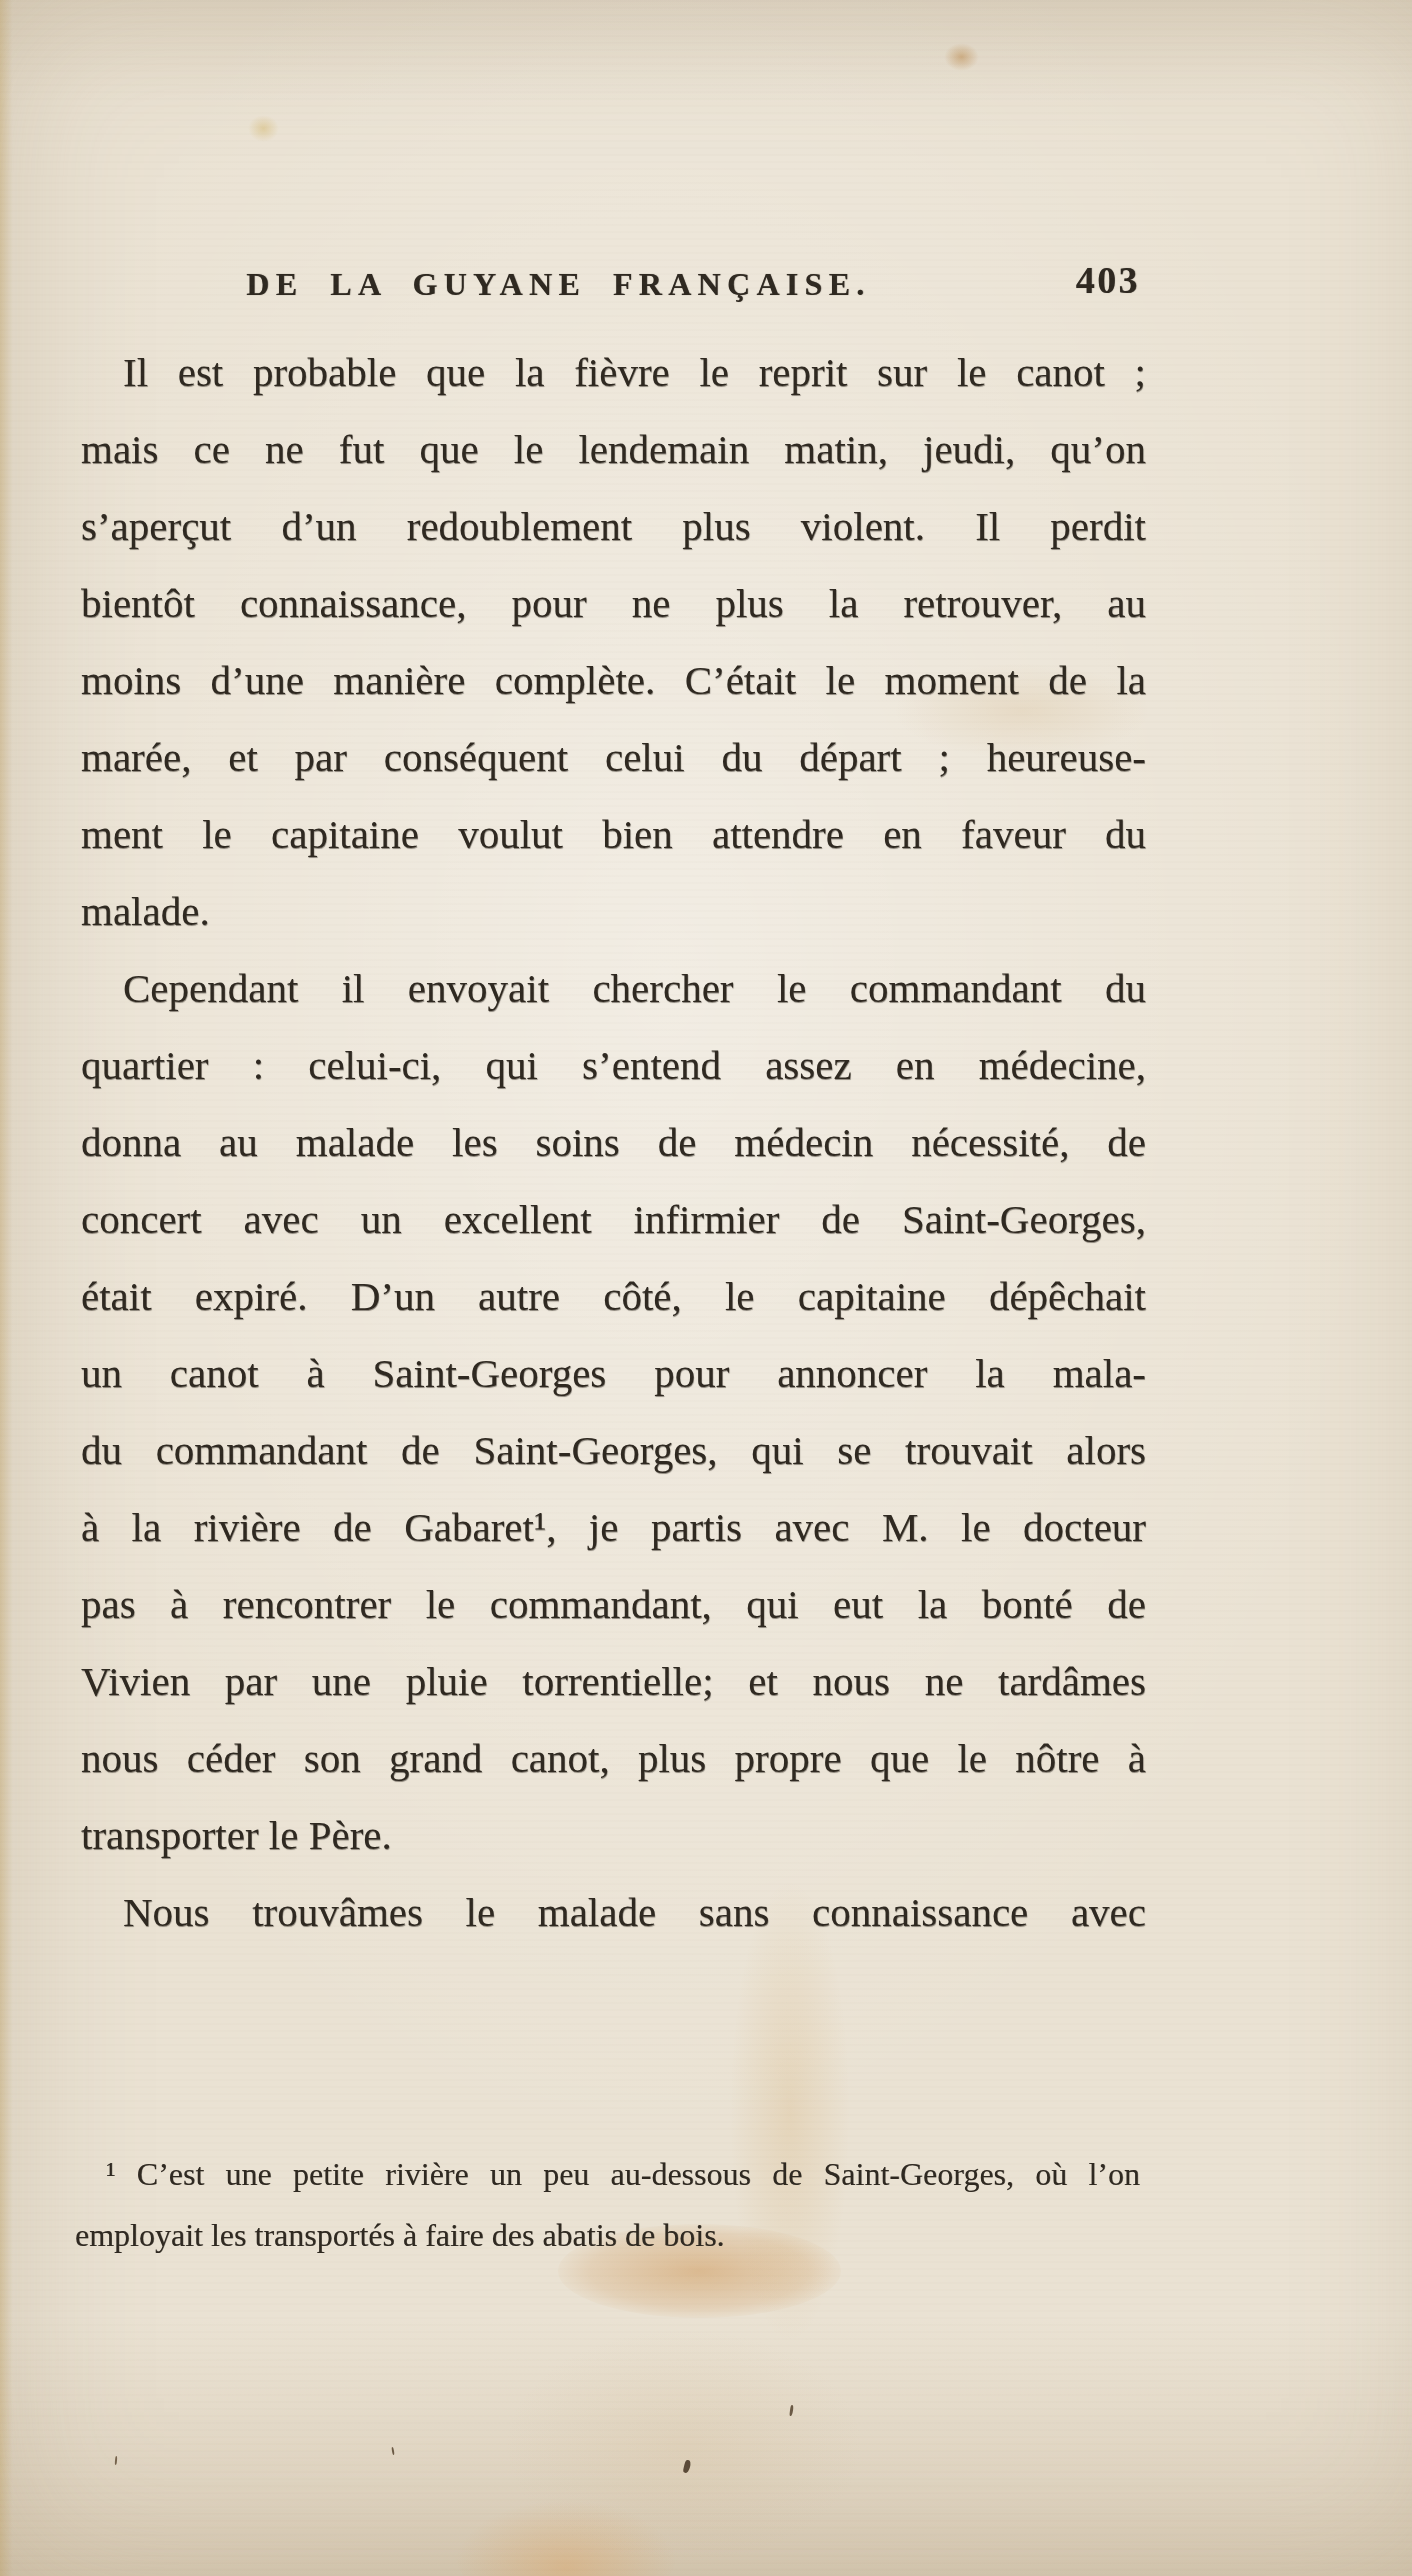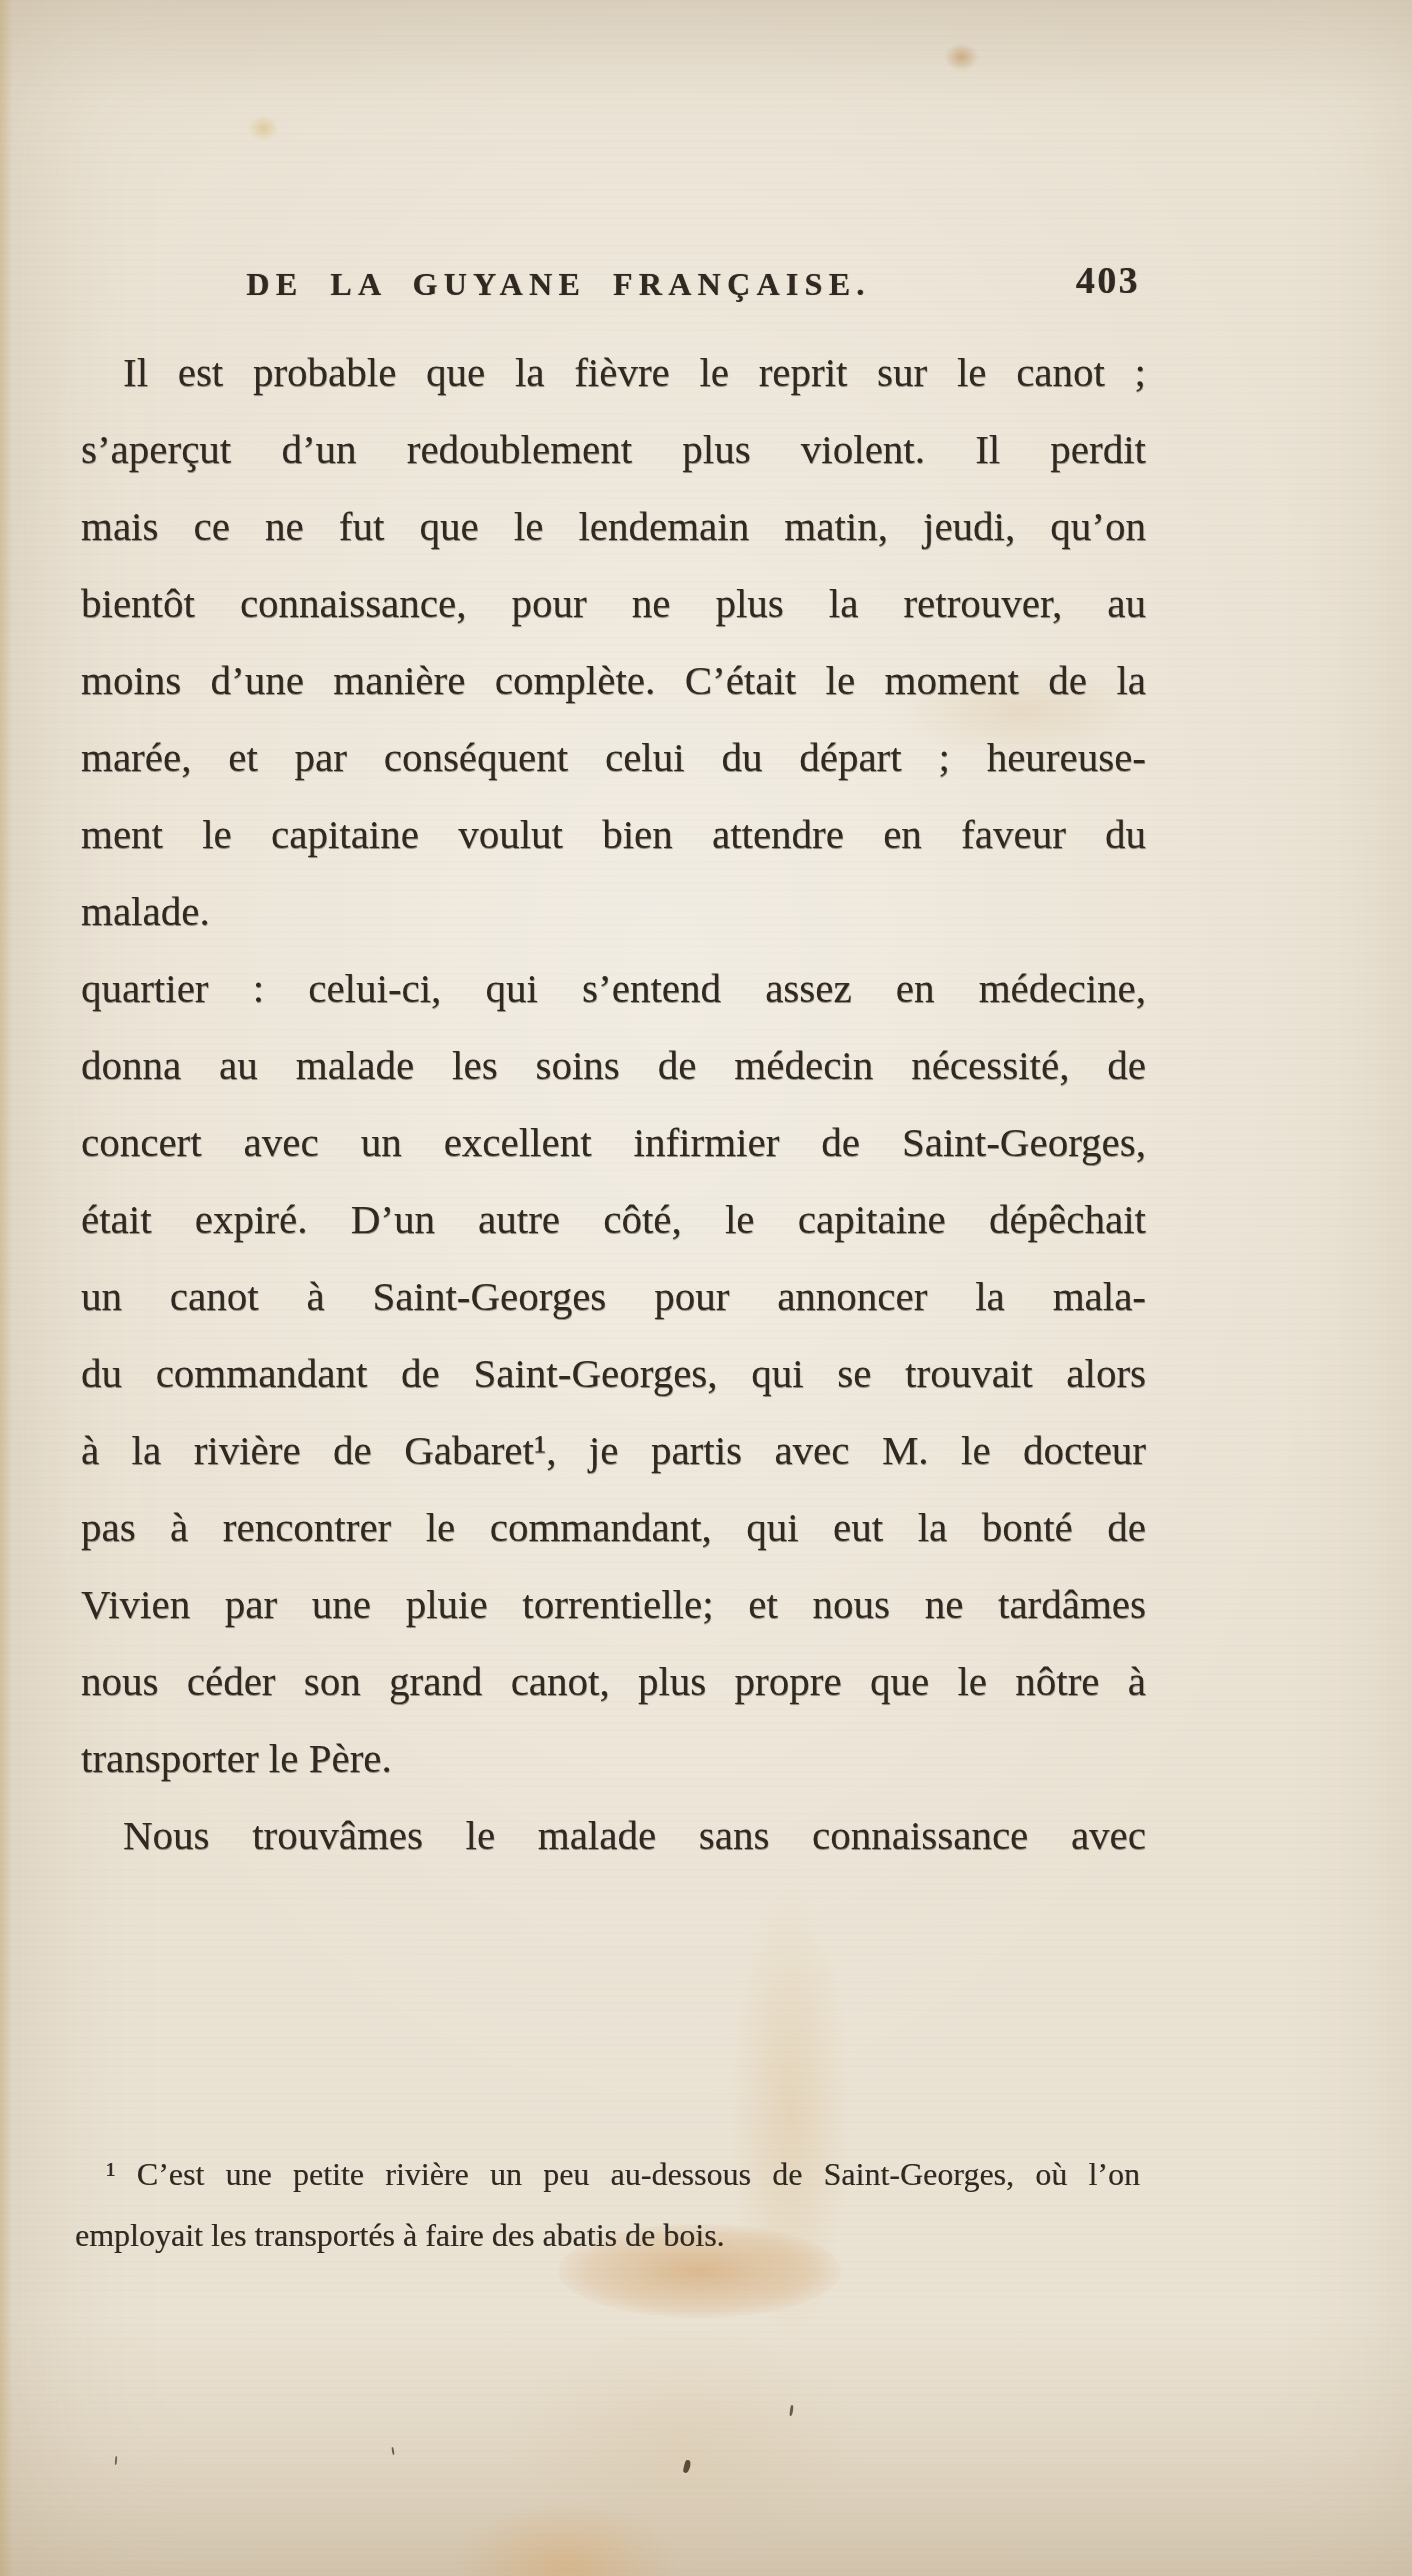--- a/index.html
+++ b/index.html
@@ -104,29 +104,30 @@
   <div class="speck k4" aria-hidden="true"></div>
 
   <div class="header">
     <span class="running-title">DE LA GUYANE FRANÇAISE.</span>
     <span class="page-number">403</span>
   </div>
 
   <div class="body-text" id="body-text">
       <div>
         <div class="line indent">Il est probable que la fièvre le reprit sur le canot ;</div>
+        <div class="line">mais ce ne fut que le lendemain matin, jeudi, qu’on</div>
         <div class="line">s’aperçut d’un redoublement plus violent. Il perdit</div>
-        <div class="line">mais ce ne fut que le lendemain matin, jeudi, qu’on</div>
         <div class="line">bientôt connaissance, pour ne plus la retrouver, au</div>
         <div class="line">moins d’une manière complète. C’était le moment de la</div>
         <div class="line">marée, et par conséquent celui du départ ; heureuse-</div>
         <div class="line">ment le capitaine voulut bien attendre en faveur du</div>
         <div class="line lastline">malade.</div>
       </div>
       <div>
+        <div class="line indent">Cependant il envoyait chercher le commandant du</div>
         <div class="line">quartier : celui-ci, qui s’entend assez en médecine,</div>
         <div class="line">donna au malade les soins de médecin nécessité, de</div>
         <div class="line">concert avec un excellent infirmier de Saint-Georges,</div>
         <div class="line">était expiré. D’un autre côté, le capitaine dépêchait</div>
         <div class="line">un canot à Saint-Georges pour annoncer la mala-</div>
         <div class="line">du commandant de Saint-Georges, qui se trouvait alors</div>
         <div class="line">à la rivière de Gabaret¹, je partis avec M. le docteur</div>
         <div class="line">pas à rencontrer le commandant, qui eut la bonté de</div>
         <div class="line">Vivien par une pluie torrentielle; et nous ne tardâmes</div>
         <div class="line">nous céder son grand canot, plus propre que le nôtre à</div>

